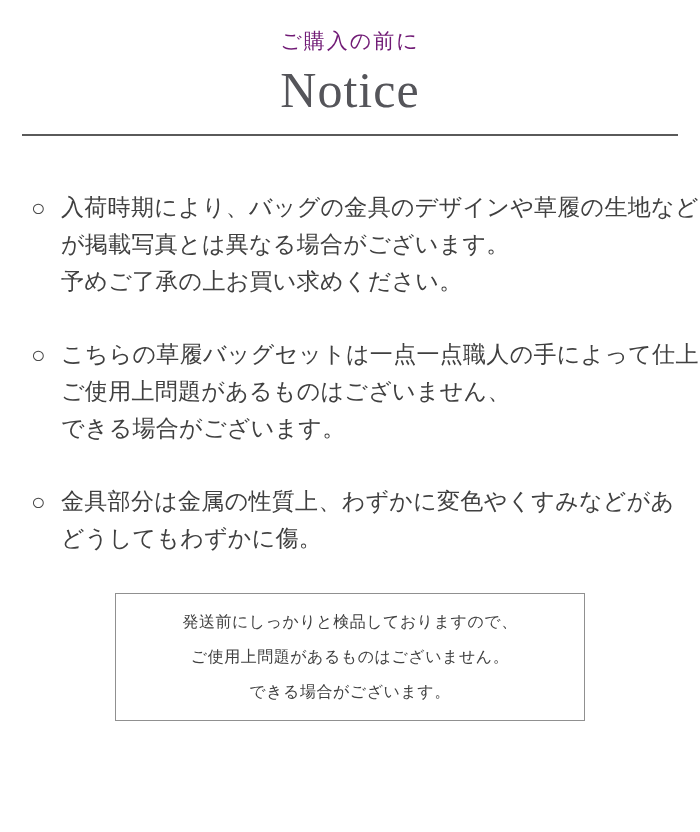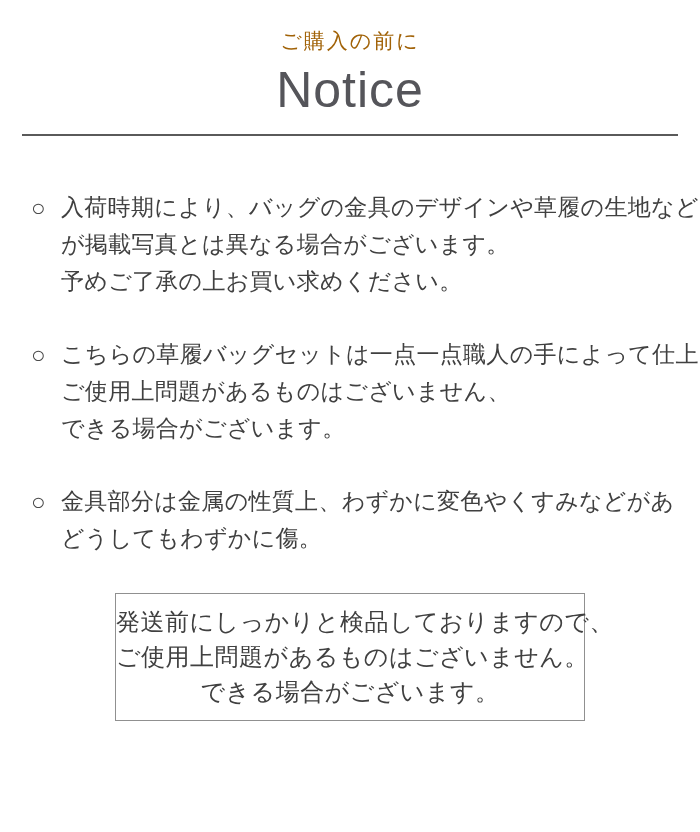--- a/index.html
+++ b/index.html
@@ -16,24 +16,24 @@
   }
   .header {
     text-align: center;
     padding-top: 28px;
   }
   .header-subtitle {
     font-family: "Liberation Serif", "DejaVu Serif", serif;
     font-size: 21px;
     line-height: 26px;
     letter-spacing: 2px;
-    color: #a16207;
+    color: #701a75;
   }
   .page-title {
-    font-family: Liberation Sans, sans-serif;
+    font-family: Liberation Serif, serif;
     font-size: 50px;
     line-height: 54px;
     margin-top: 9px;
     letter-spacing: 1px;
     color: #55555a;
   }
   .divider {
     border: none;
     border-top: 2px solid #5a5a5a;
     margin: 17px 22px 0 22px;
@@ -62,21 +62,21 @@
     letter-spacing: 0.3px;
   }
   .assurance-box {
     width: 468px;
     margin: 36px auto 0 auto;
     border: 1px solid #909090;
     padding: 10px 0 11px 0;
     text-align: center;
   }
   .assurance-line {
-    font-size: 24px;
+    font-size: 16px;
     line-height: 35px;
     white-space: nowrap;
     letter-spacing: 0.5px;
     color: #404040;
   }
 </style>
 </head>
 <body>
 
 <div>

